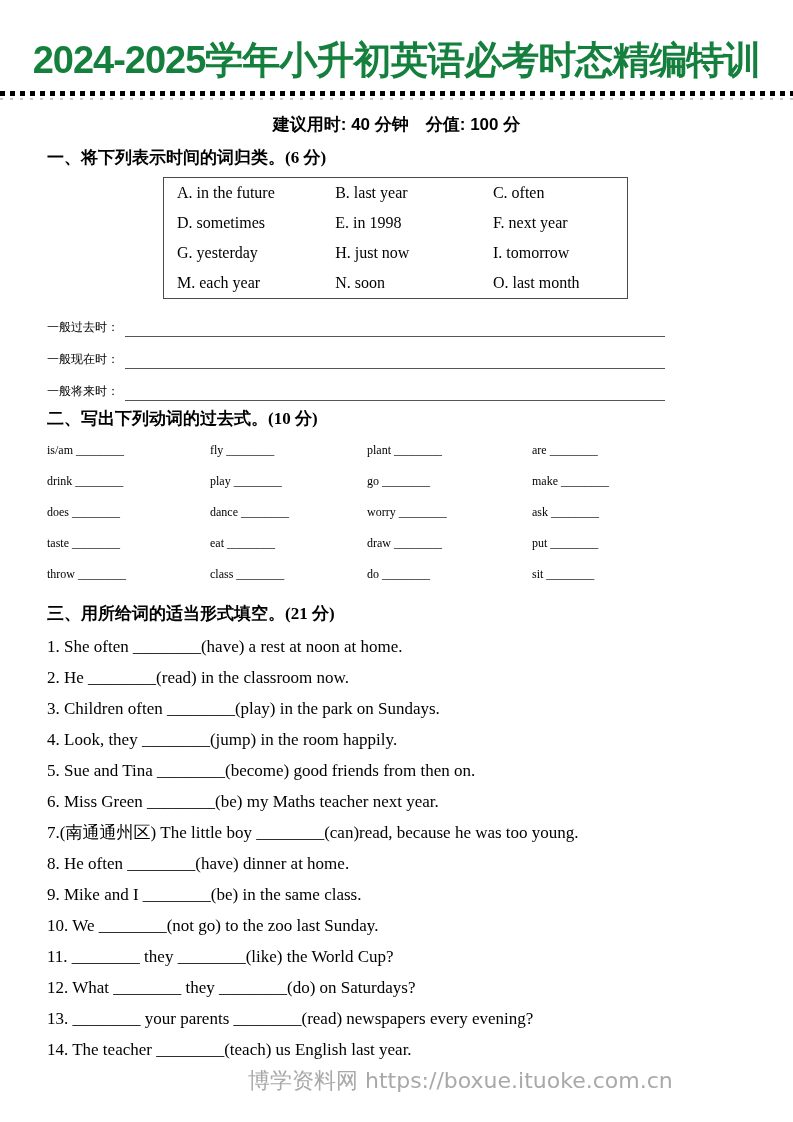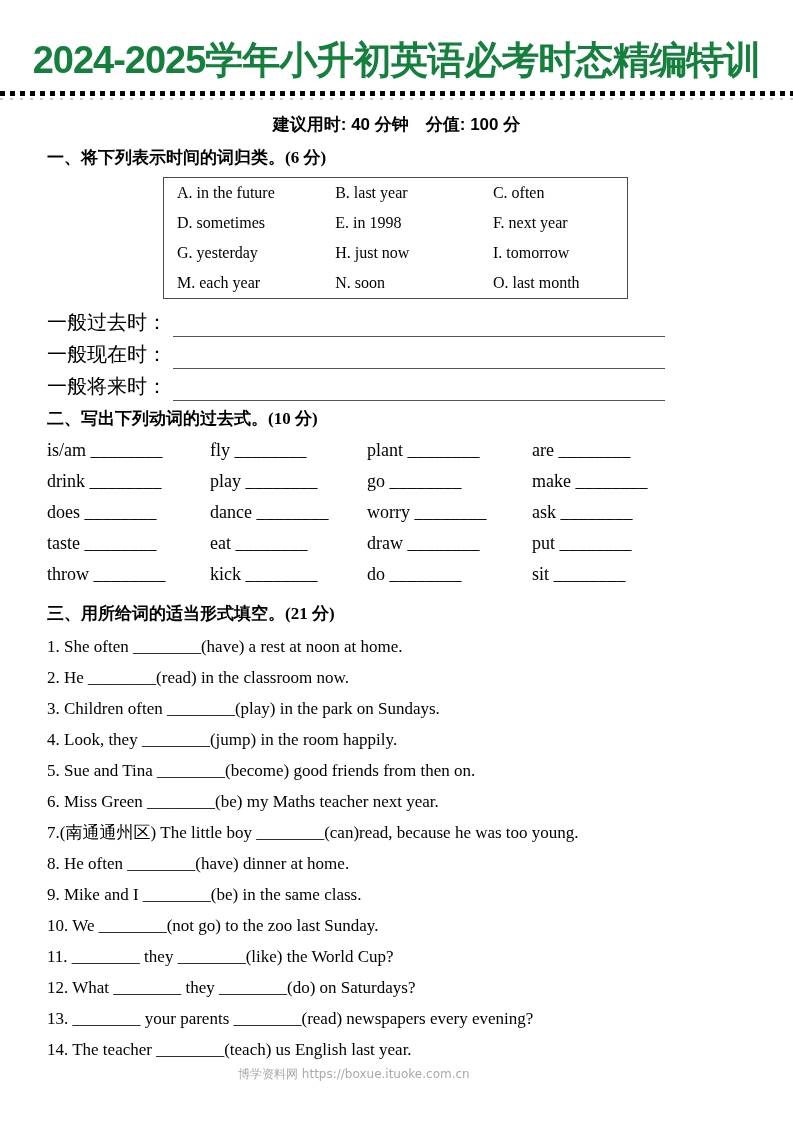--- a/index.html
+++ b/index.html
@@ -53,53 +53,53 @@
     padding:0;
   }
   table.opt-table td:nth-child(1){width:37%;padding-left:13px;}
   table.opt-table td:nth-child(2){width:34%;}
   table.opt-table td:nth-child(3){width:29%;}
   .tense-line{
     display:flex;
     align-items:flex-end;
     height:32px;
     width:618px;
-    font-size:20px;
+    font-size:12px;
   }
   .tense-line .tense-label{white-space:nowrap;padding-bottom:1px;}
   .tense-line .blank-line{
     flex:1;
     border-bottom:1.5px solid #555;
     margin-left:6px;
     height:1px;
   }
   .verb-grid{
     display:grid;
     grid-template-columns:163px 157px 165px 1fr;
-    font-size:18px;
+    font-size:12px;
     margin-top:4px;
   }
   .verb-cell{
     height:31px;
     line-height:31px;
     white-space:nowrap;
   }
   .q{
     margin:0;
     font-size:17px;
     height:31px;
     line-height:31px;
     white-space:nowrap;
   }
   .watermark{
     position:absolute;
-    left:238px;
+    left:248px;
     top:1066px;
     font-family:"DejaVu Sans",sans-serif;
-    font-size:12px;
+    font-size:22px;
     color:#a9a9a9;
     white-space:nowrap;
   }
 </style>
 </head>
 <body>
 
 <div class="page">
 
   <h1 class="title">2024-2025学年小升初英语必考时态精编特训</h1>
@@ -166,21 +166,21 @@
       <span class="verb-cell">make ________</span>
       <span class="verb-cell">does ________</span>
       <span class="verb-cell">dance ________</span>
       <span class="verb-cell">worry ________</span>
       <span class="verb-cell">ask ________</span>
       <span class="verb-cell">taste ________</span>
       <span class="verb-cell">eat ________</span>
       <span class="verb-cell">draw ________</span>
       <span class="verb-cell">put ________</span>
       <span class="verb-cell">throw ________</span>
-      <span class="verb-cell">kick ________</span>
+      <span class="verb-cell">class ________</span>
       <span class="verb-cell">do ________</span>
       <span class="verb-cell">sit ________</span>
     </div>
 
     <h2 class="sec-heading s3">三、用所给词的适当形式填空。(21 分)</h2>
 
     <p class="q">1. She often ________(have) a rest at noon at home.</p>
     <p class="q">2. He ________(read) in the classroom now.</p>
     <p class="q">3. Children often ________(play) in the park on Sundays.</p>
     <p class="q">4. Look, they ________(jump) in the room happily.</p>

